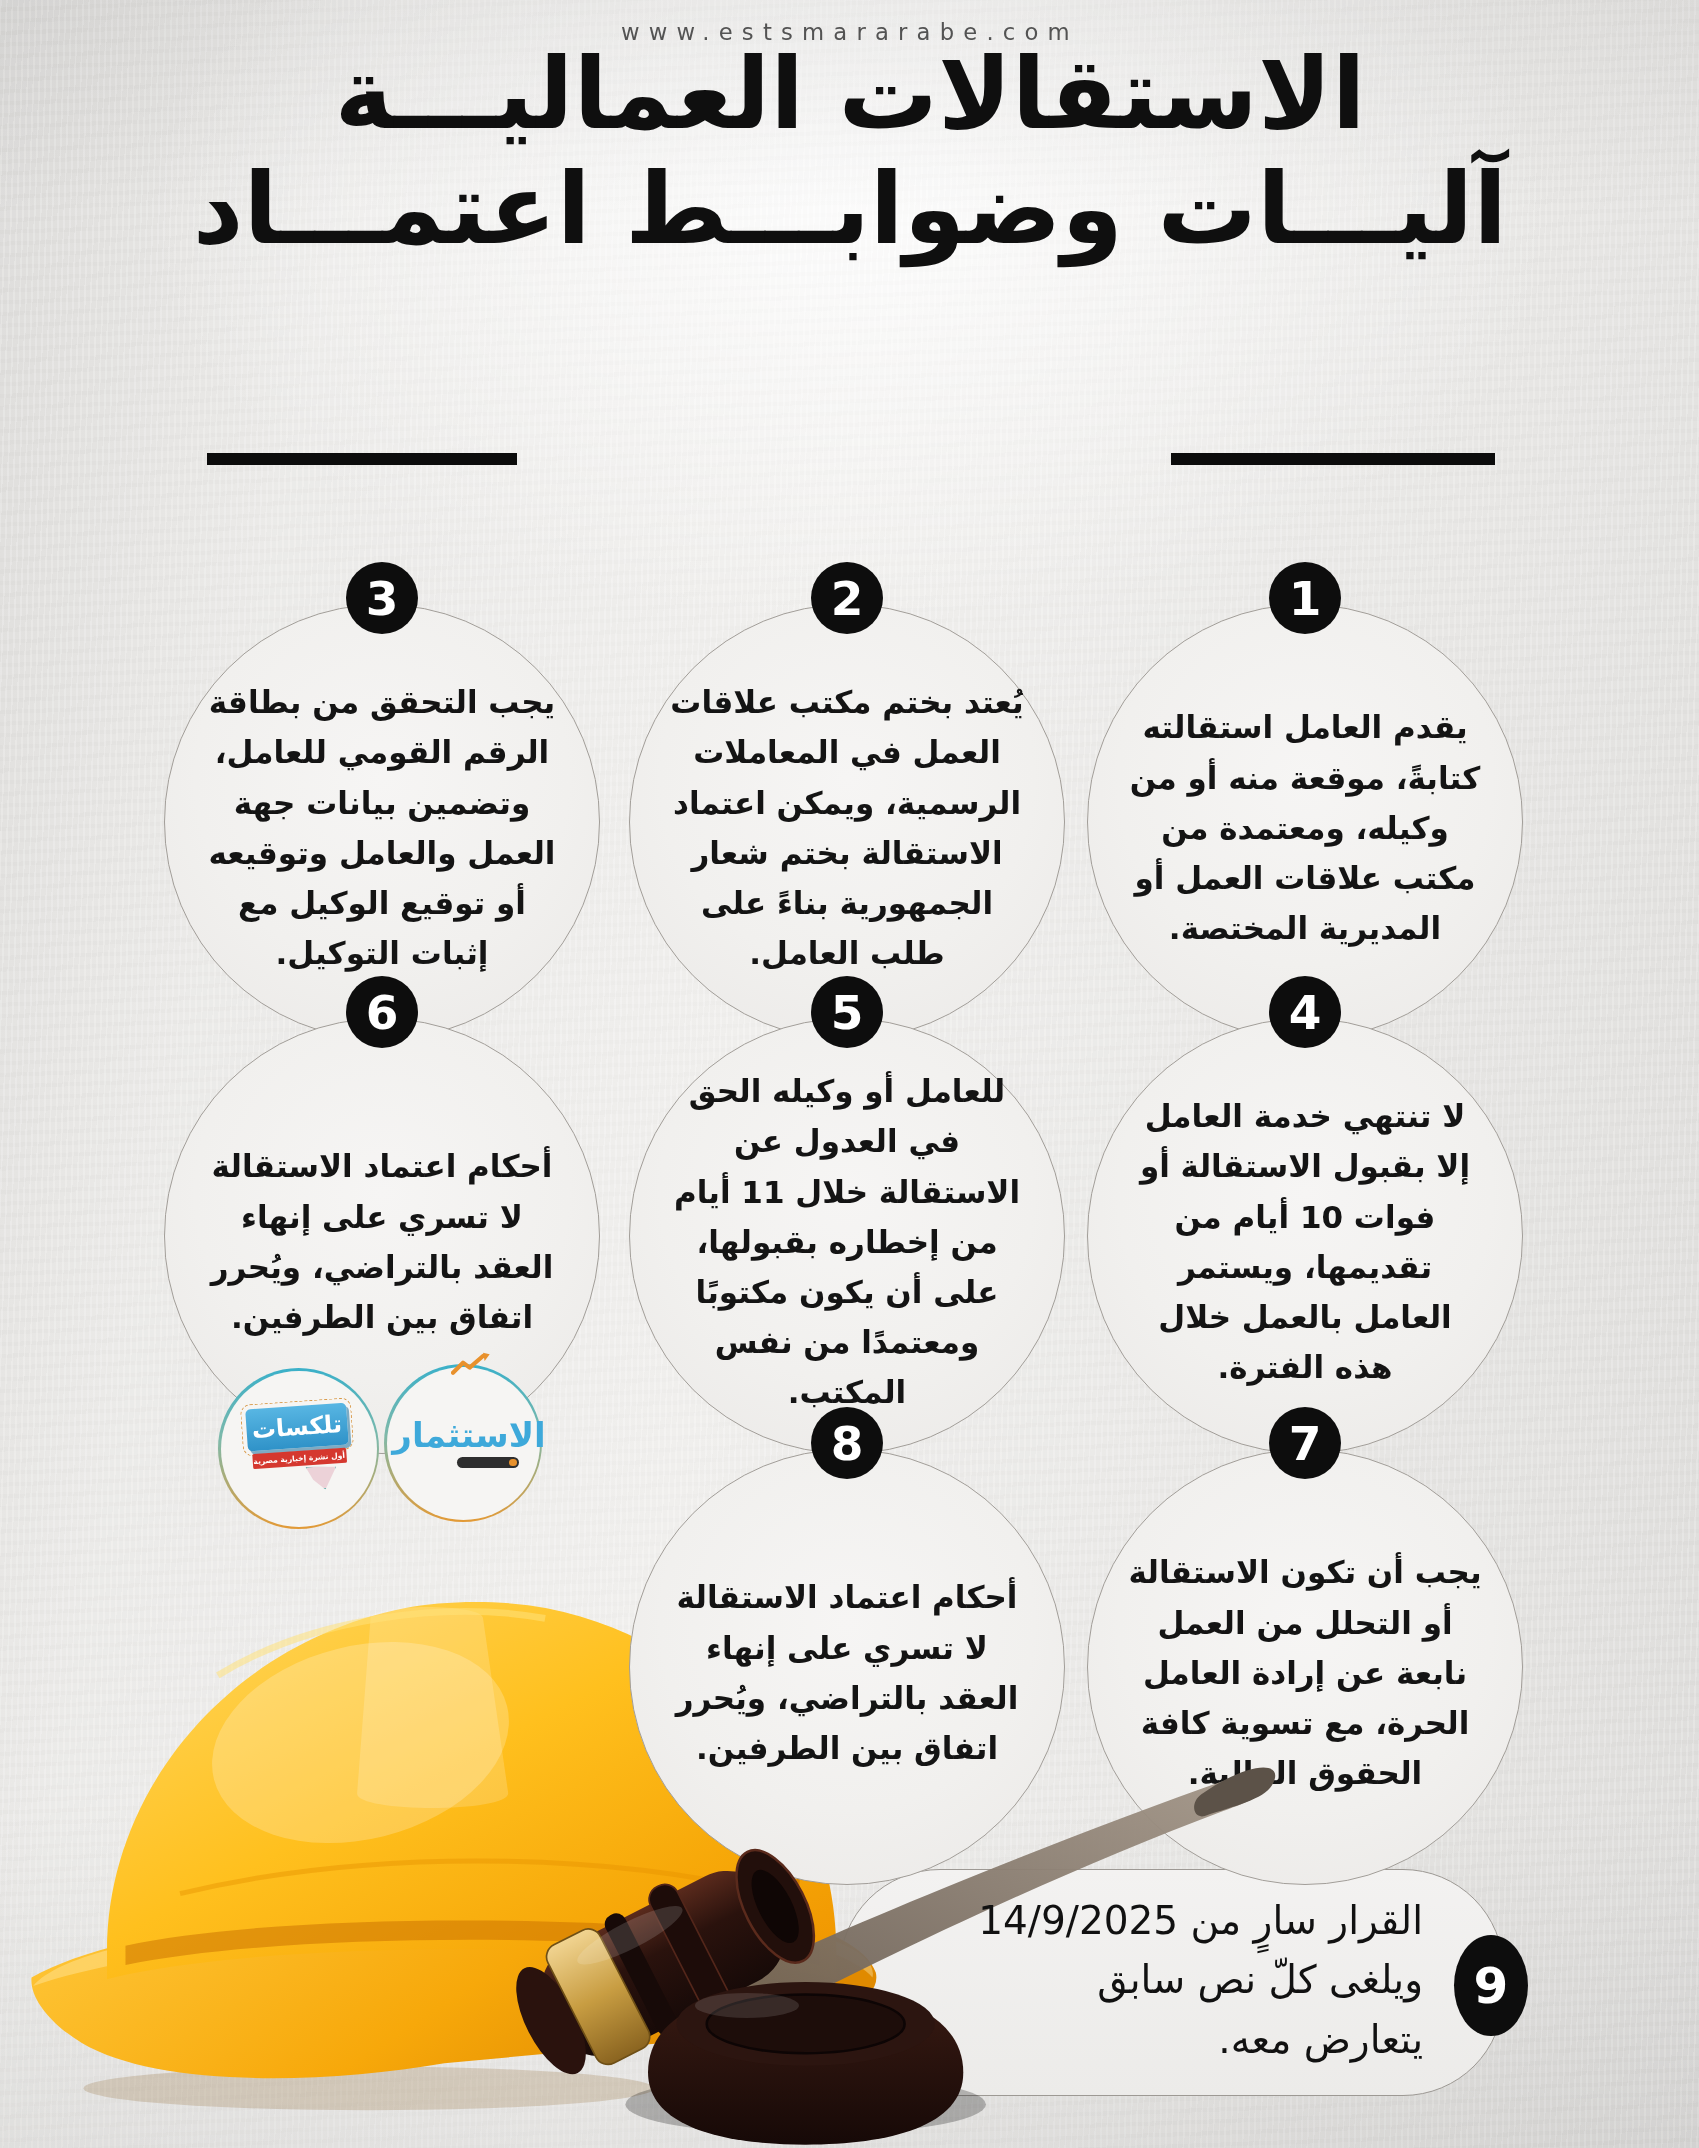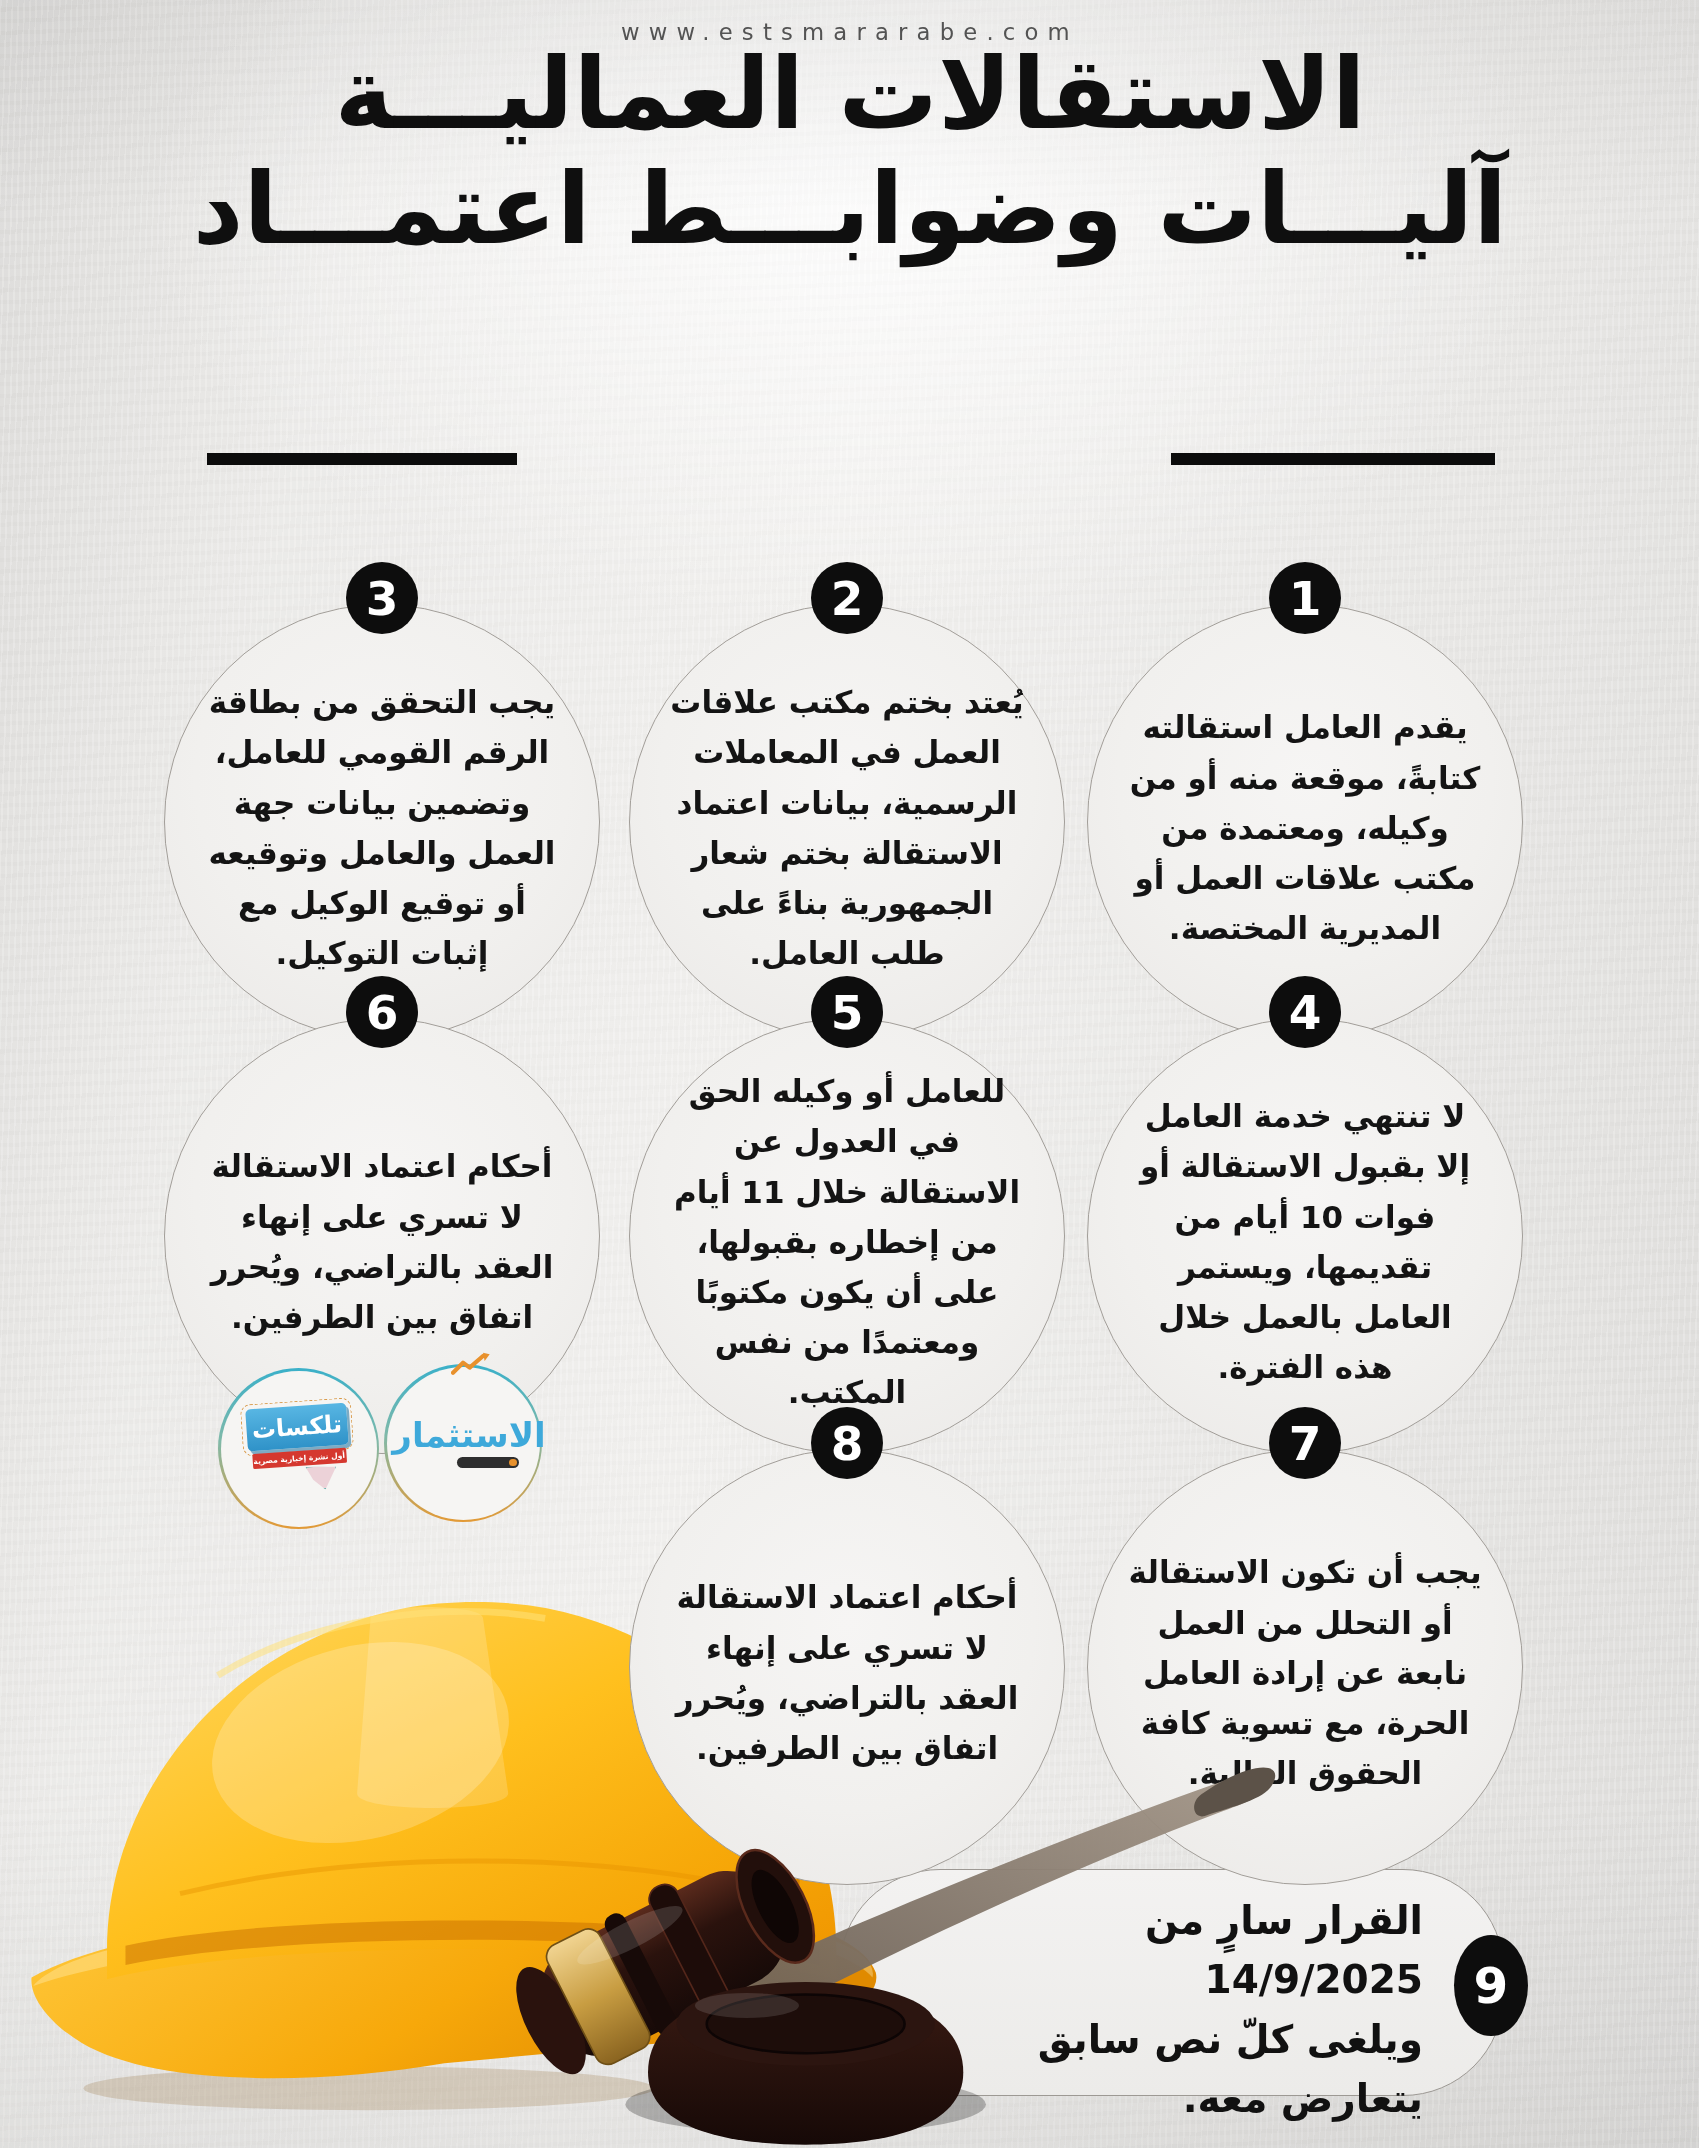--- a/index.html
+++ b/index.html
@@ -84,21 +84,21 @@
 
   
   .item9-bubble{
     position:absolute;left:839px;top:1869px;width:663px;height:225px;
     border-radius:101px;
     background:linear-gradient(180deg,#f3f2f1,#ecebe9);
     border:1.7px solid #9d9994;z-index:1;
   }
   .item9-text{
     position:absolute;left:970px;top:1891px;width:453px;z-index:6;
-    margin:0;text-align:right;font-size:39px;font-weight:bold;
+    margin:0;text-align:right;font-size:39px;font-weight:normal;
     line-height:1.52;color:#111111;
   }
   .item9-badge{
     position:absolute;left:1454px;top:1935px;width:74px;height:101px;
     border-radius:50%;background:#0d0d0d;color:#fff;z-index:6;
     display:flex;align-items:center;justify-content:center;
     font-size:50px;font-weight:bold;
   }
 
   
@@ -200,21 +200,21 @@
 
   <div class="circle-item" id="item1">
     <div class="num-badge">1</div>
     <div class="big-circle">
       <p class="item-text">يقدم العامل استقالته كتابةً، موقعة منه أو من وكيله، ومعتمدة من مكتب علاقات العمل أو المديرية المختصة.</p>
     </div>
   </div>
   <div class="circle-item" id="item2">
     <div class="num-badge">2</div>
     <div class="big-circle">
-      <p class="item-text">يُعتد بختم مكتب علاقات العمل في المعاملات الرسمية، بيانات اعتماد الاستقالة بختم شعار الجمهورية بناءً على طلب العامل.</p>
+      <p class="item-text">يُعتد بختم مكتب علاقات العمل في المعاملات الرسمية، ويمكن اعتماد الاستقالة بختم شعار الجمهورية بناءً على طلب العامل.</p>
     </div>
   </div>
   <div class="circle-item" id="item3">
     <div class="num-badge">3</div>
     <div class="big-circle">
       <p class="item-text">يجب التحقق من بطاقة الرقم القومي للعامل، وتضمين بيانات جهة العمل والعامل وتوقيعه أو توقيع الوكيل مع إثبات التوكيل.</p>
     </div>
   </div>
   <div class="circle-item" id="item4">
     <div class="num-badge">4</div>

